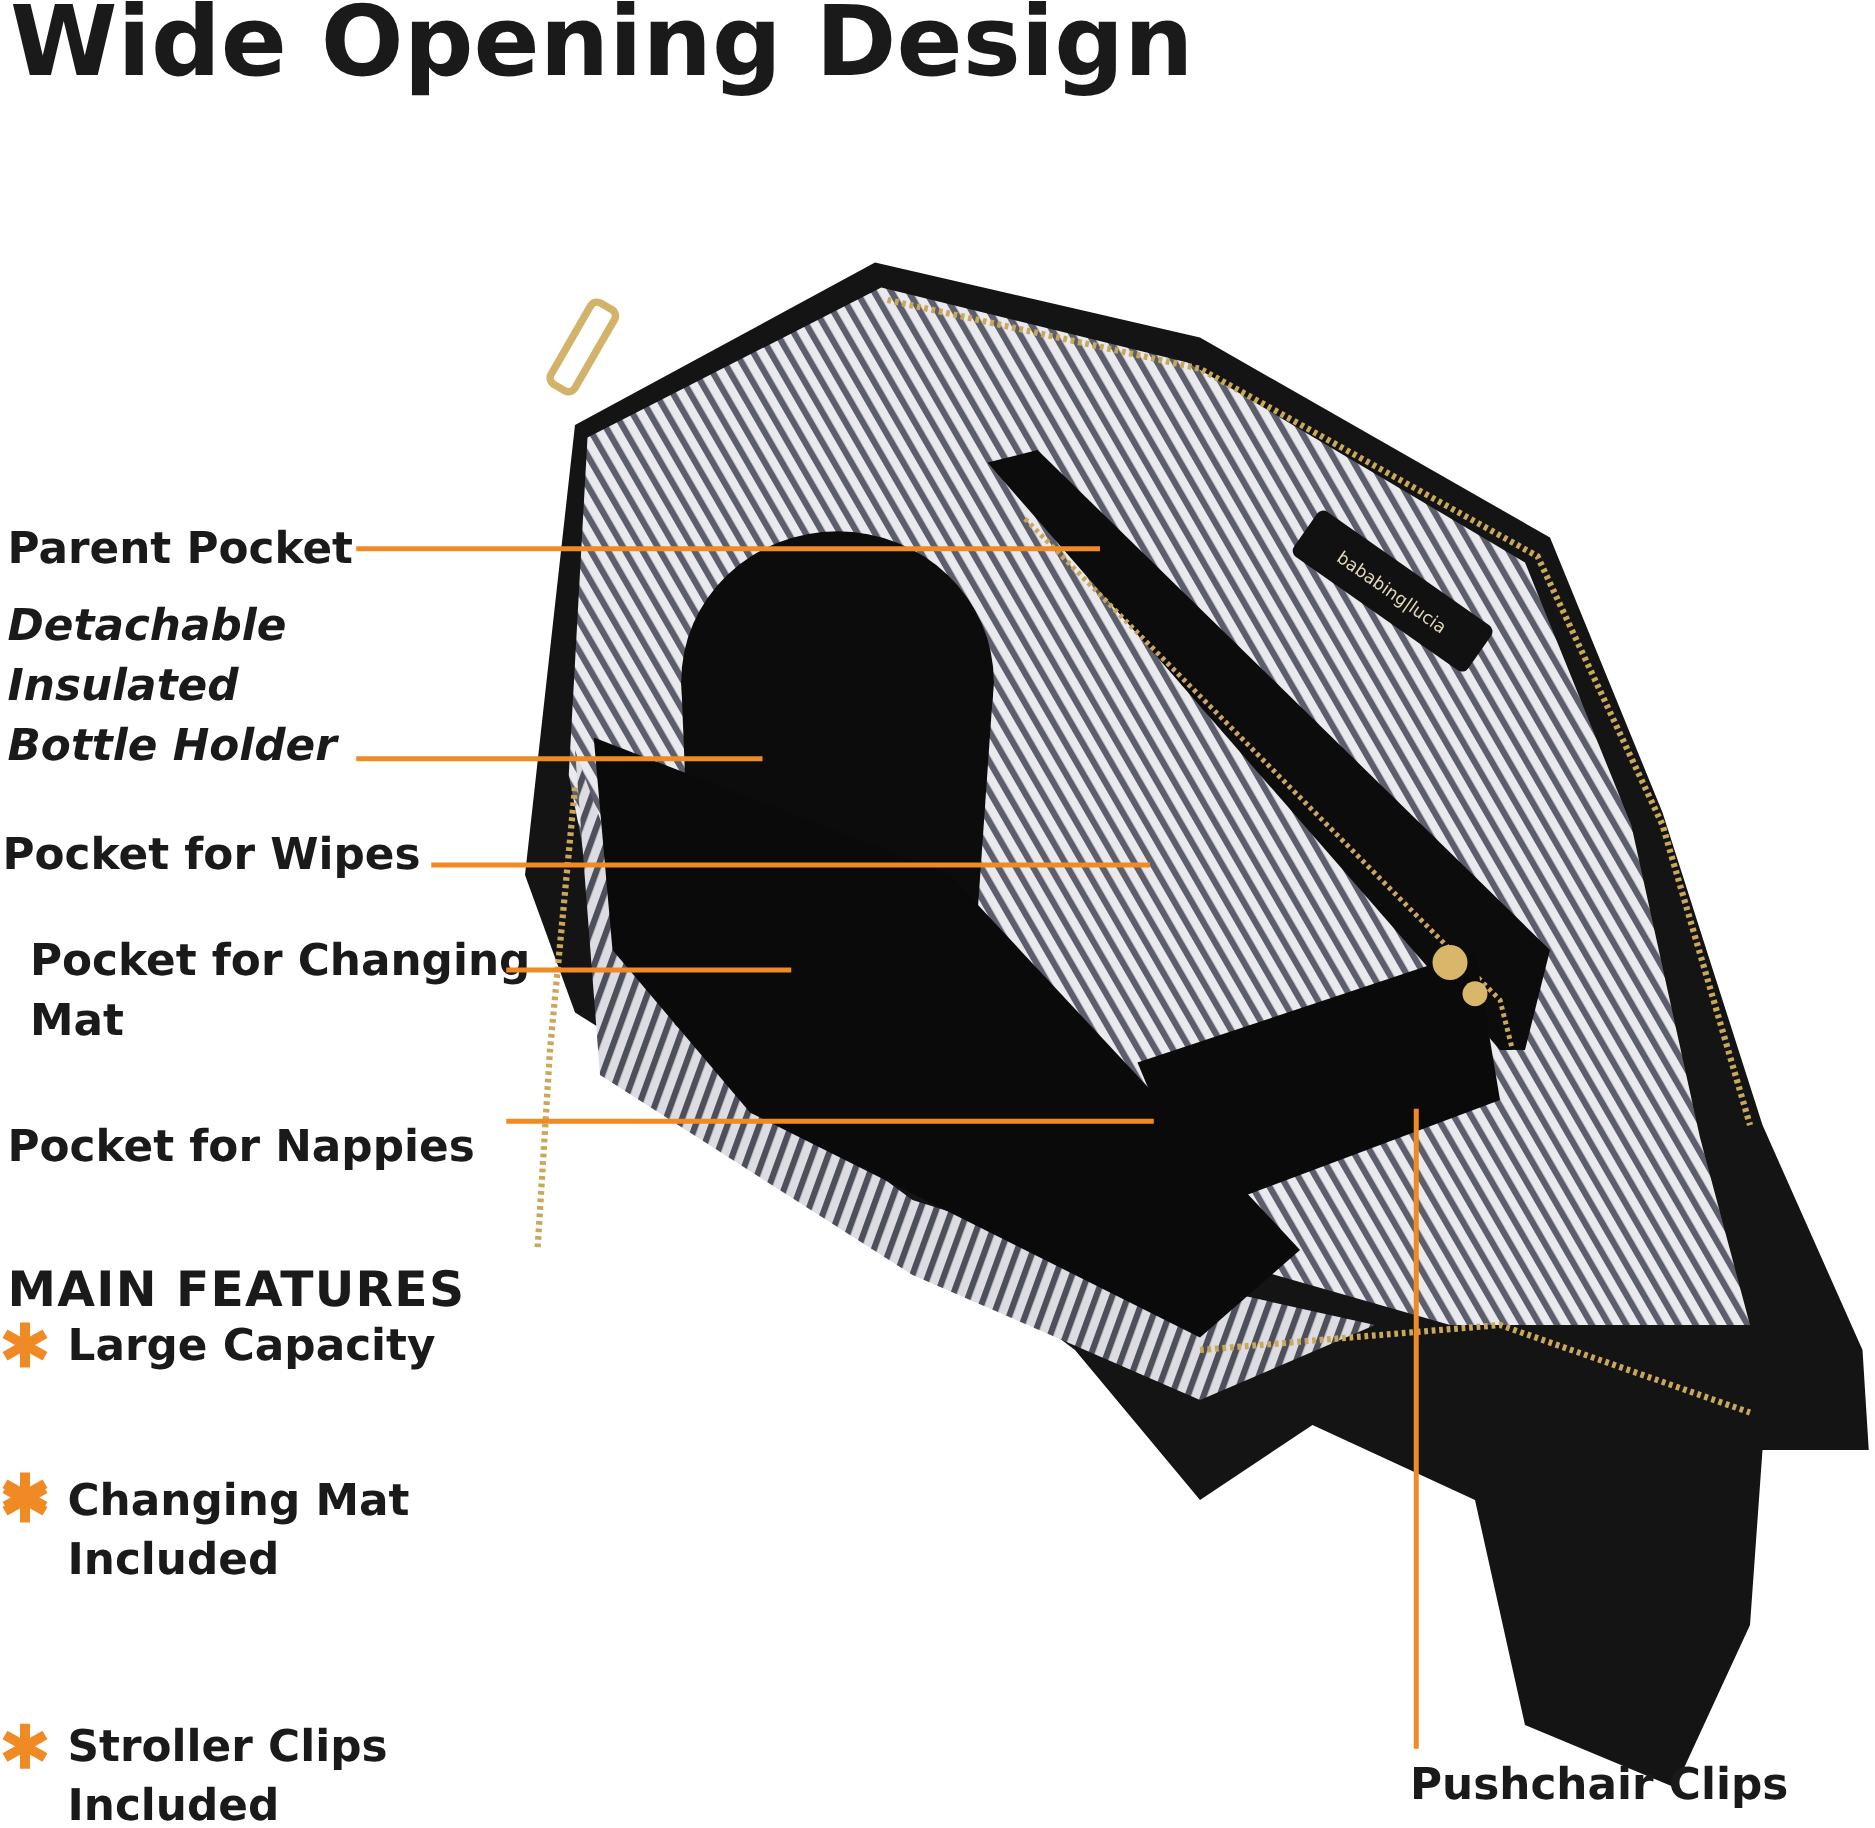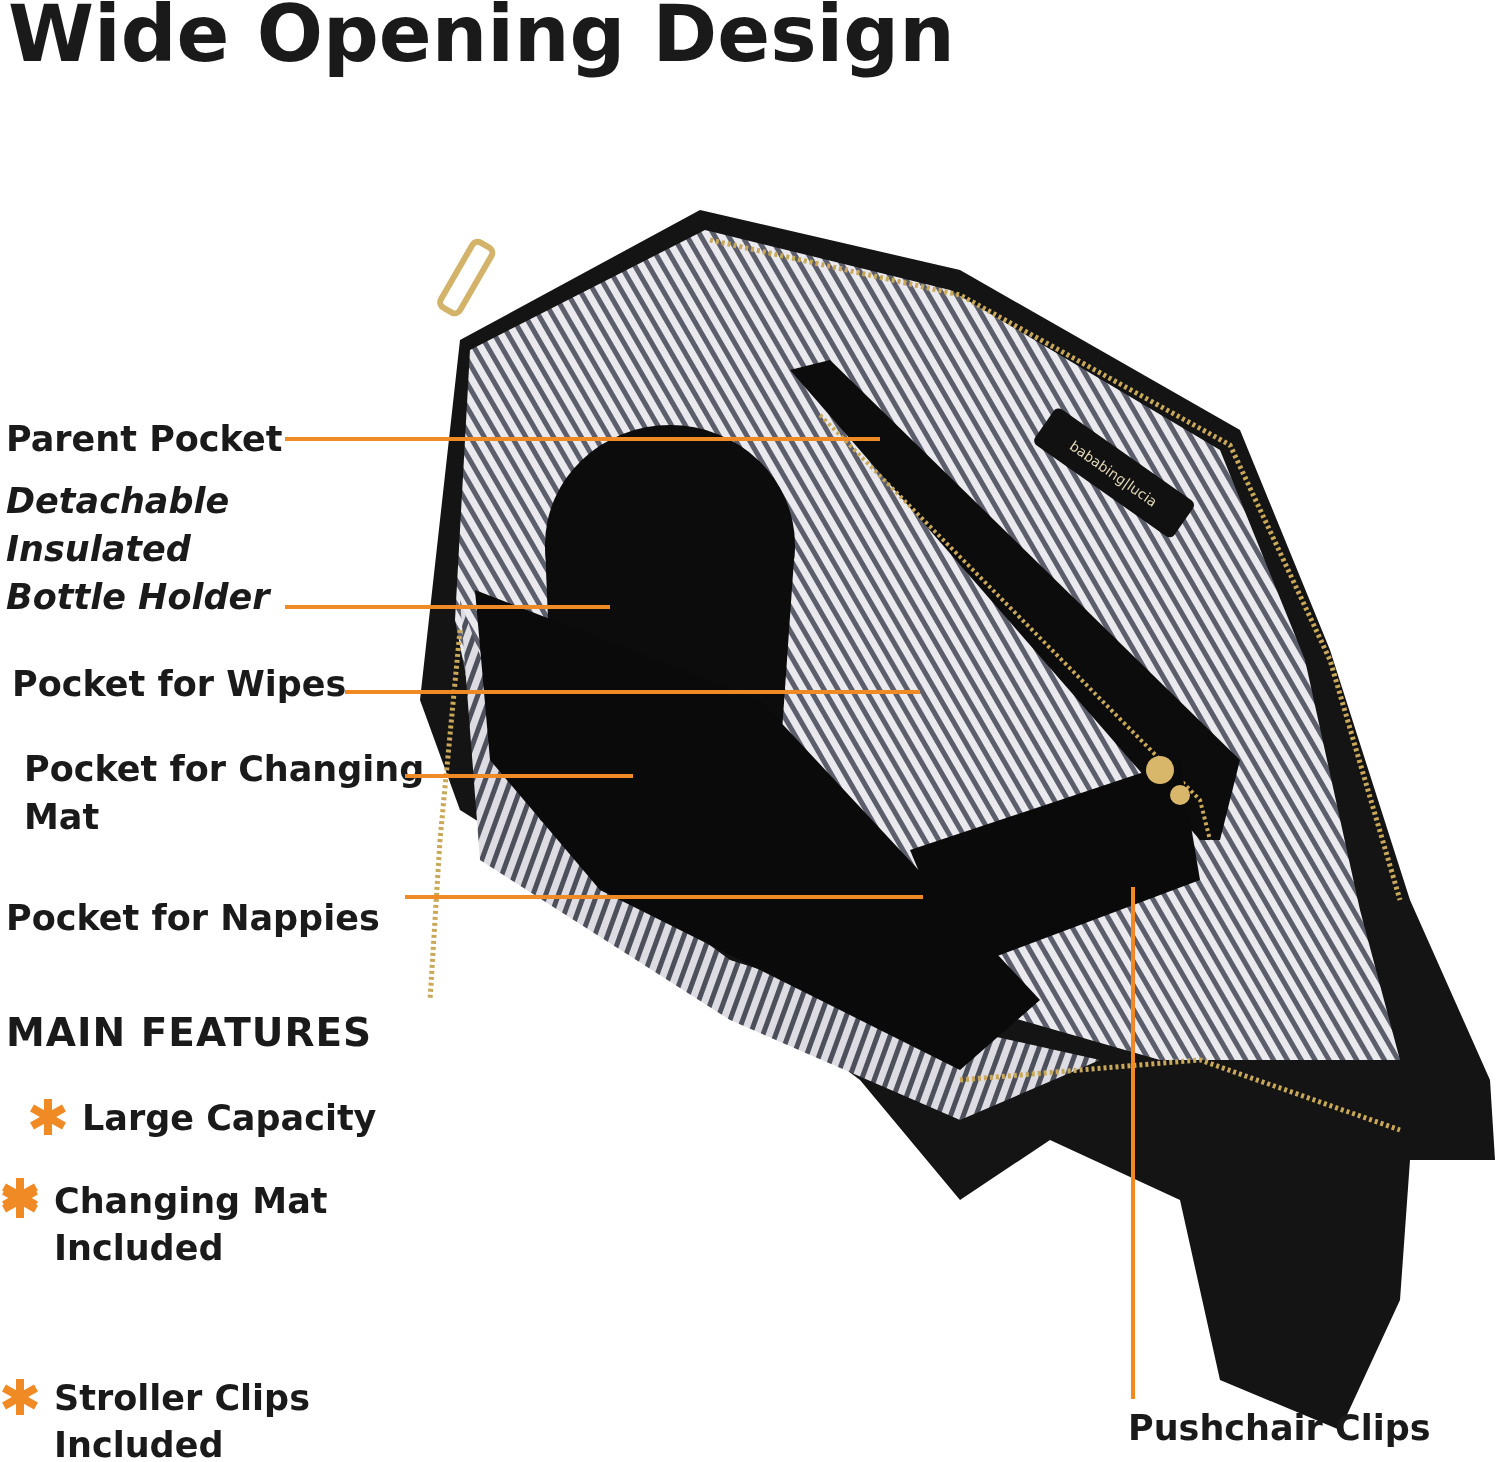--- a/index.html
+++ b/index.html
@@ -65,36 +65,36 @@
 </svg>
 
 <div class="label" style="left:6px;top:415px;">Parent Pocket</div>
 <div class="line" style="left:285px;top:437px;width:595px;"></div>
 
 <div class="label" style="left:6px;top:477px;font-style:italic;">Detachable
 Insulated
 Bottle Holder</div>
 <div class="line" style="left:285px;top:605px;width:325px;"></div>
 
-<div class="label" style="left:12px;top:660px;">Pocket for Wipes</div>
+<div class="label" style="left:2px;top:660px;">Pocket for Wipes</div>
 <div class="line" style="left:345px;top:690px;width:575px;"></div>
 
 <div class="label" style="left:24px;top:745px;">Pocket for Changing
 Mat</div>
 <div class="line" style="left:405px;top:774px;width:228px;"></div>
 
 <div class="label" style="left:6px;top:866px;margin-top:28px;">Pocket for Nappies</div>
 <div class="line" style="left:405px;top:895px;width:518px;"></div>
 
 <div class="vline" style="left:1131px;top:887px;height:512px;"></div>
 <div class="push-label">Pushchair Clips</div>
 
 <div class="features-title">MAIN FEATURES</div>
 
-<div class="feature" style="top:1095px;padding-left:28px;">
+<div class="feature" style="top:1054px;">
   <svg class="star" viewBox="0 0 40 40">
     <g stroke="#f08a24" stroke-width="8" stroke-linecap="butt">
       <line x1="20" y1="2" x2="20" y2="38"></line>
         <line x1="4" y1="11" x2="36" y2="29"></line>
         <line x1="4" y1="29" x2="36" y2="11"></line>
     </g>
   </svg>
   <div class="ftext">Large Capacity</div>
 </div>
 

